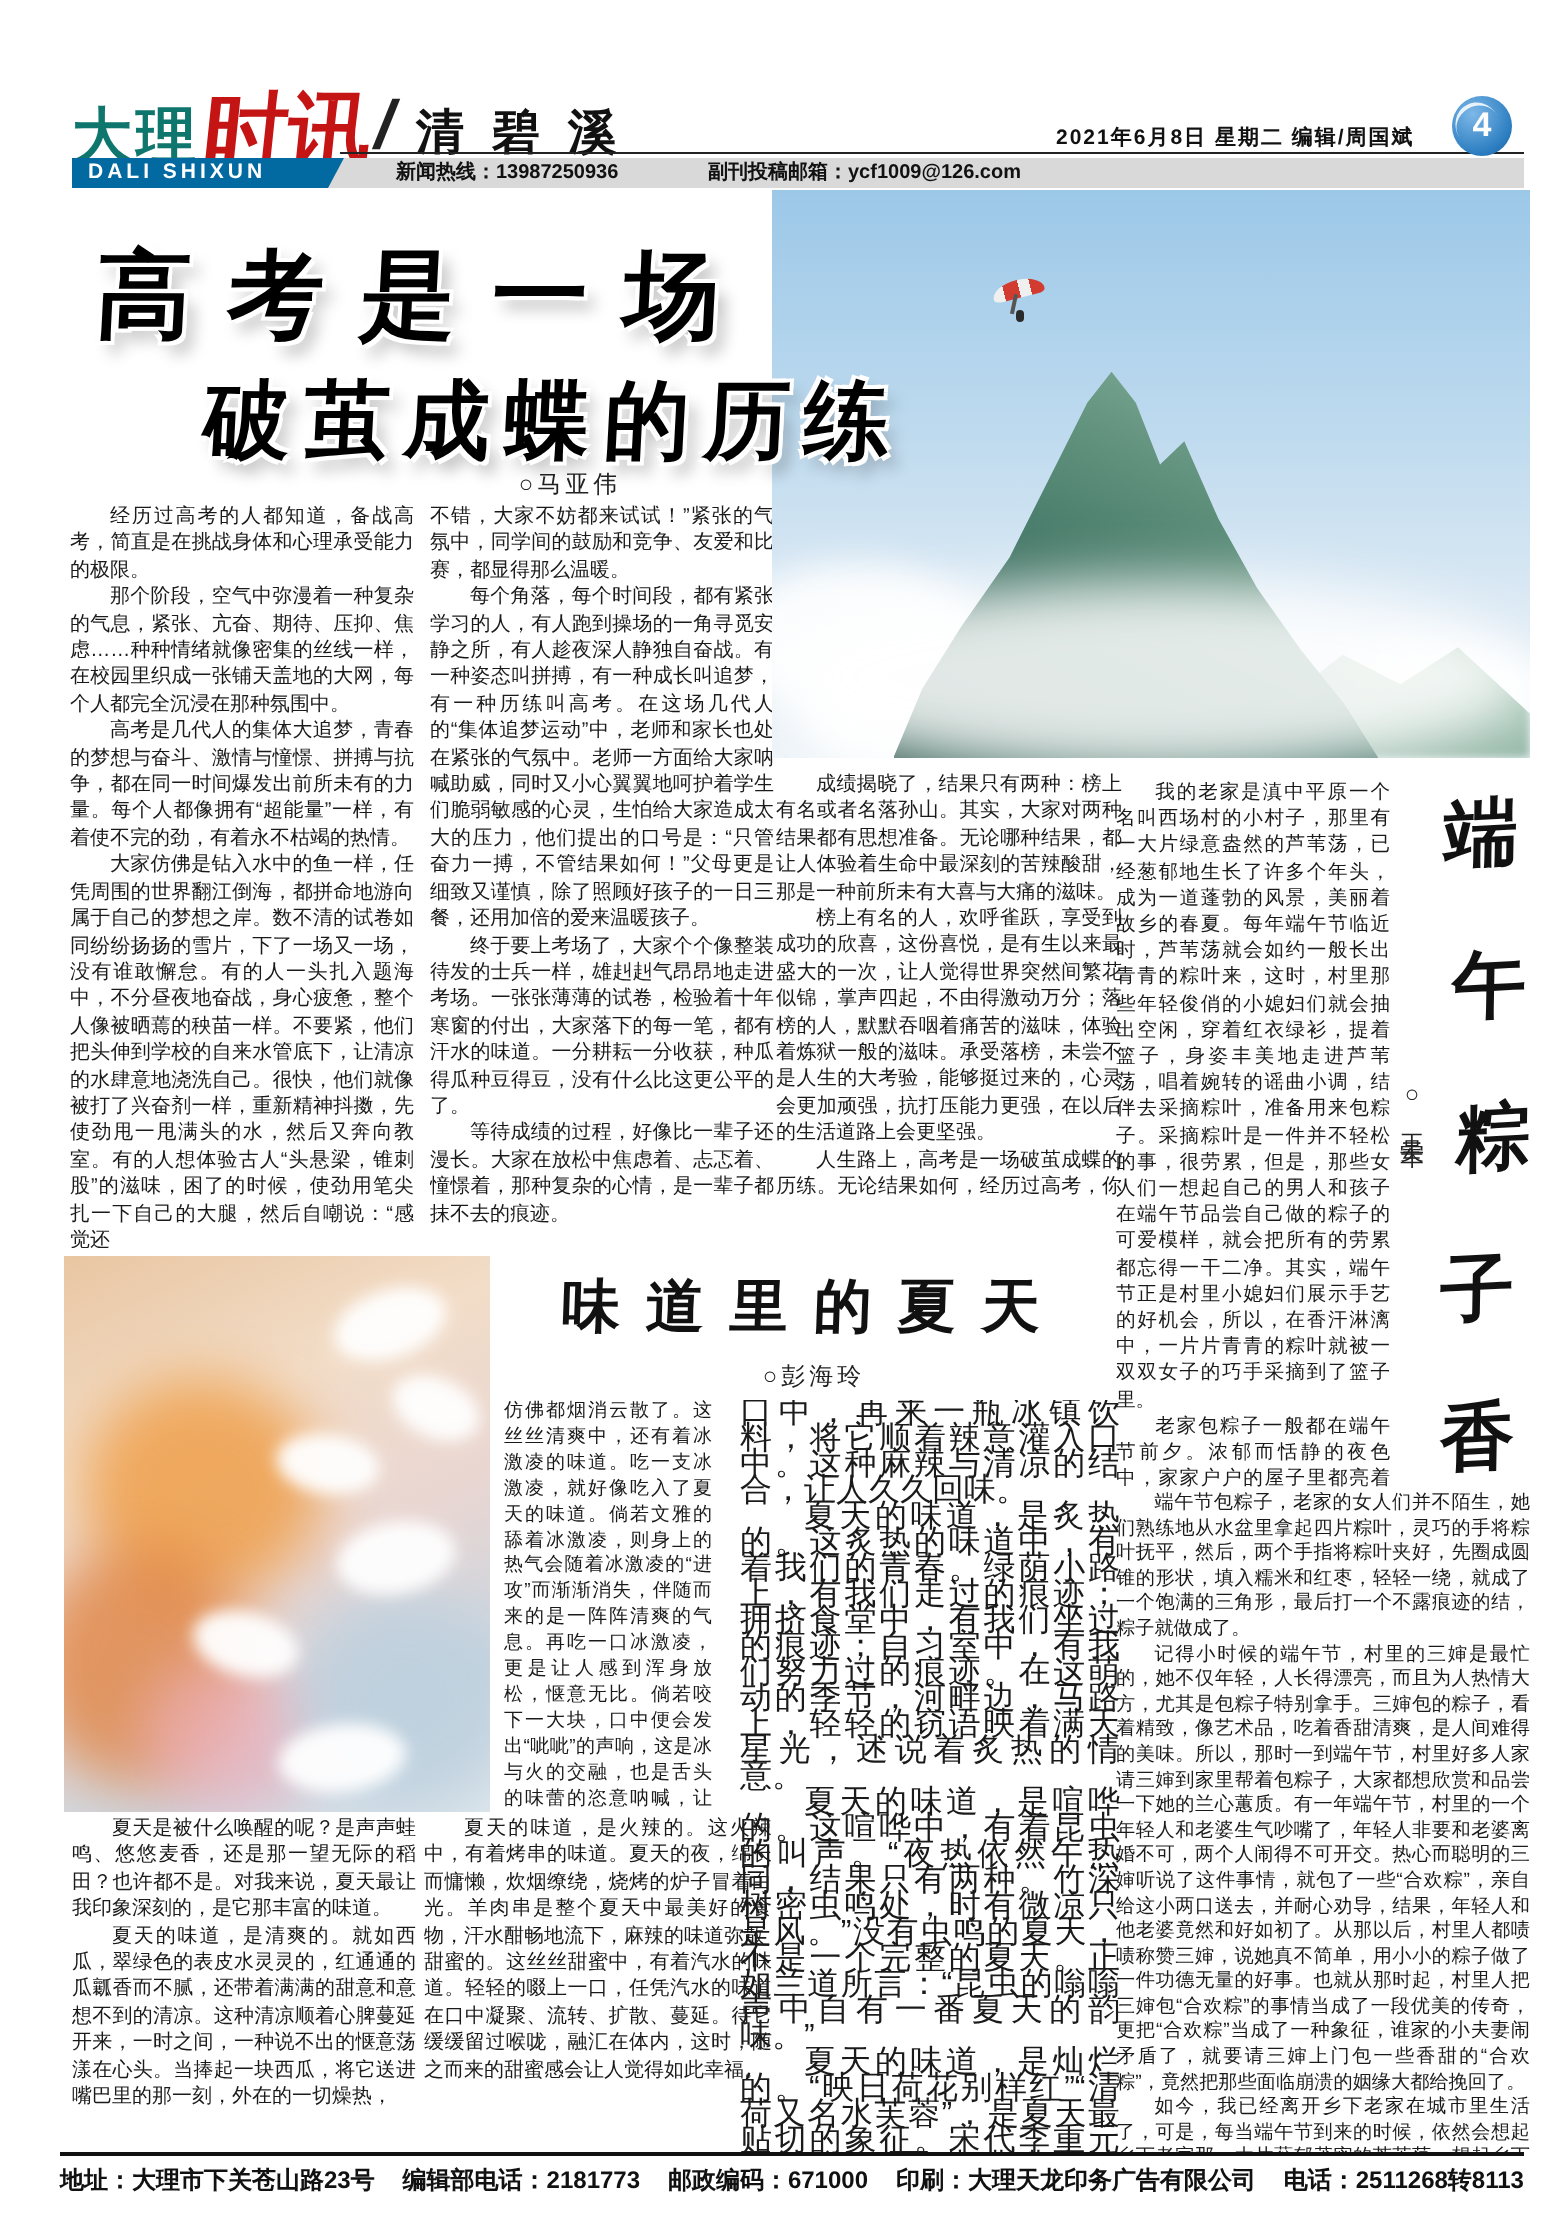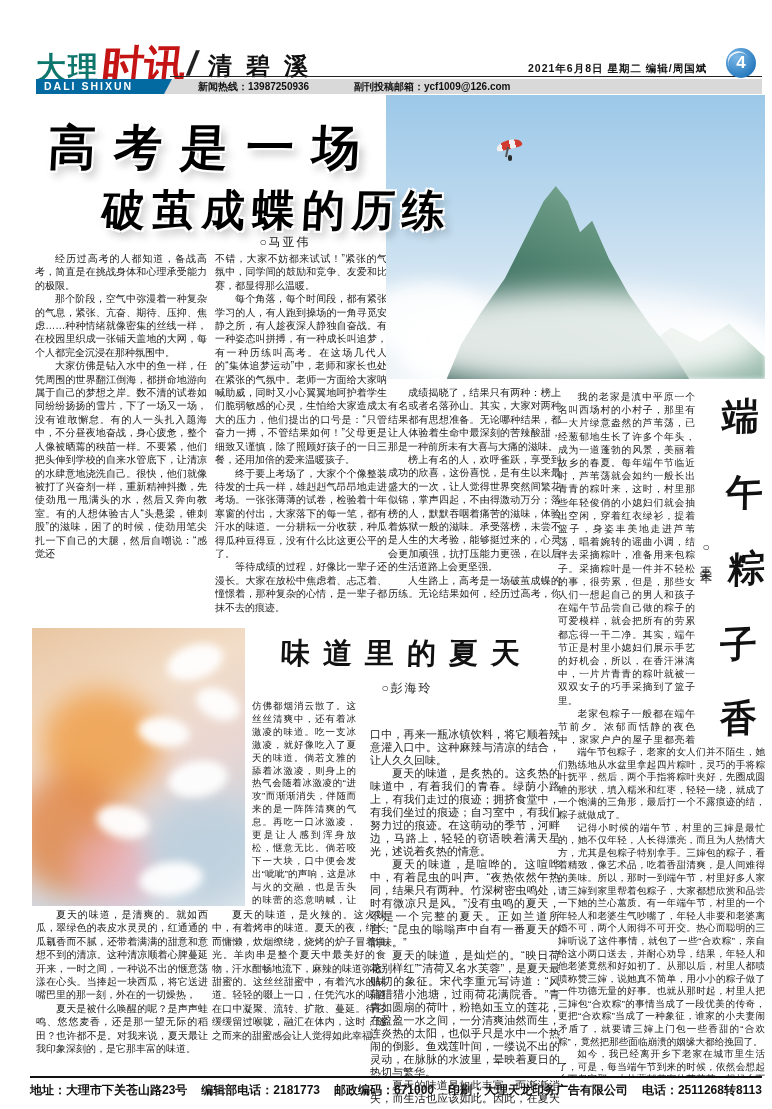--- a/index.html
+++ b/index.html
@@ -86,20 +86,21 @@
   <div class="abs date-line">2021年6月8日 星期二  编辑/周国斌</div>
   <div class="abs page-badge">4</div>
 
   <div class="abs caltitle t1a">高考是一场</div>
   <div class="abs caltitle t1b">破茧成蝶的历练</div>
   <div class="abs byline" style="left:200px;top:234px;width:170px;">○马亚伟</div>
 
   <div class="abs colbox" style="left:35px;top:252px;width:172px;height:372px;">
       <p class="para">经历过高考的人都知道，备战高考，简直是在挑战身体和心理承受能力的极限。</p>
       <p class="para">那个阶段，空气中弥漫着一种复杂的气息，紧张、亢奋、期待、压抑、焦虑……种种情绪就像密集的丝线一样，在校园里织成一张铺天盖地的大网，每个人都完全沉浸在那种氛围中。</p>
+      <p class="para">高考是几代人的集体大追梦，青春的梦想与奋斗、激情与憧憬、拼搏与抗争，都在同一时间爆发出前所未有的力量。每个人都像拥有“超能量”一样，有着使不完的劲，有着永不枯竭的热情。</p>
       <p class="para">大家仿佛是钻入水中的鱼一样，任凭周围的世界翻江倒海，都拼命地游向属于自己的梦想之岸。数不清的试卷如同纷纷扬扬的雪片，下了一场又一场，没有谁敢懈怠。有的人一头扎入题海中，不分昼夜地奋战，身心疲惫，整个人像被晒蔫的秧苗一样。不要紧，他们把头伸到学校的自来水管底下，让清凉的水肆意地浇洗自己。很快，他们就像被打了兴奋剂一样，重新精神抖擞，先使劲甩一甩满头的水，然后又奔向教室。有的人想体验古人“头悬梁，锥刺股”的滋味，困了的时候，使劲用笔尖扎一下自己的大腿，然后自嘲说：“感觉还</p>
     </div>
   <div class="abs colbox" style="left:215px;top:252px;width:172px;height:372px;">
       <p class="para cont">不错，大家不妨都来试试！”紧张的气氛中，同学间的鼓励和竞争、友爱和比赛，都显得那么温暖。</p>
       <p class="para">每个角落，每个时间段，都有紧张学习的人，有人跑到操场的一角寻觅安静之所，有人趁夜深人静独自奋战。有一种姿态叫拼搏，有一种成长叫追梦，有一种历练叫高考。在这场几代人的“集体追梦运动”中，老师和家长也处在紧张的气氛中。老师一方面给大家呐喊助威，同时又小心翼翼地呵护着学生们脆弱敏感的心灵，生怕给大家造成太大的压力，他们提出的口号是：“只管奋力一搏，不管结果如何！”父母更是细致又谨慎，除了照顾好孩子的一日三餐，还用加倍的爱来温暖孩子。</p>
       <p class="para">终于要上考场了，大家个个像整装待发的士兵一样，雄赳赳气昂昂地走进考场。一张张薄薄的试卷，检验着十年寒窗的付出，大家落下的每一笔，都有汗水的味道。一分耕耘一分收获，种瓜得瓜种豆得豆，没有什么比这更公平的了。</p>
       <p class="para">等待成绩的过程，好像比一辈子还漫长。大家在放松中焦虑着、忐忑着、憧憬着，那种复杂的心情，是一辈子都抹不去的痕迹。</p>
     </div>
   <div class="abs colbox" style="left:388px;top:386px;width:173px;height:212px;">
       <p class="para">成绩揭晓了，结果只有两种：榜上有名或者名落孙山。其实，大家对两种结果都有思想准备。无论哪种结果，都让人体验着生命中最深刻的苦辣酸甜，那是一种前所未有大喜与大痛的滋味。</p>
@@ -134,28 +135,28 @@
     <div class="petal" style="left:50%;top:84%;width:64px;height:34px;transform:rotate(-6deg);"></div>
   </div>
 
   <div class="abs t2">味道里的夏天</div>
   <div class="abs byline" style="left:252px;top:680px;width:310px;">○彭海玲</div>
 
   <div class="abs colbox" style="left:252px;top:700px;width:104px;height:206px;font-size:9.5px;line-height:12.9px;">
       <p class="para cont">仿佛都烟消云散了。这丝丝清爽中，还有着冰激凌的味道。吃一支冰激凌，就好像吃入了夏天的味道。倘若文雅的舔着冰激凌，则身上的热气会随着冰激凌的“进攻”而渐渐消失，伴随而来的是一阵阵清爽的气息。再吃一口冰激凌，更是让人感到浑身放松，惬意无比。倘若咬下一大块，口中便会发出“呲呲”的声响，这是冰与火的交融，也是舌头的味蕾的恣意呐喊，让人一下子就清凉无比了。</p>
     </div>
   <div class="abs colbox" style="left:36px;top:908px;width:172px;height:168px;">
+      <p class="para">夏天是被什么唤醒的呢？是声声蛙鸣、悠悠麦香，还是那一望无际的稻田？也许都不是。对我来说，夏天最让我印象深刻的，是它那丰富的味道。</p>
       <p class="para">夏天的味道，是清爽的。就如西瓜，翠绿色的表皮水灵灵的，红通通的瓜瓤香而不腻，还带着满满的甜意和意想不到的清凉。这种清凉顺着心脾蔓延开来，一时之间，一种说不出的惬意荡漾在心头。当捧起一块西瓜，将它送进嘴巴里的那一刻，外在的一切燥热，</p>
-      <p class="para">夏天是被什么唤醒的呢？是声声蛙鸣、悠悠麦香，还是那一望无际的稻田？也许都不是。对我来说，夏天最让我印象深刻的，是它那丰富的味道。</p>
     </div>
   <div class="abs colbox" style="left:212px;top:908px;width:174px;height:168px;">
       <p class="para">夏天的味道，是火辣的。这火辣中，有着烤串的味道。夏天的夜，绵长而慵懒，炊烟缭绕，烧烤的炉子冒着白光。羊肉串是整个夏天中最美好的食物，汗水酣畅地流下，麻辣的味道弥散</p>
       <p class="para cont">甜蜜的。这丝丝甜蜜中，有着汽水的味道。轻轻的啜上一口，任凭汽水的味道在口中凝聚、流转、扩散、蔓延。待它缓缓留过喉咙，融汇在体内，这时，随之而来的甜蜜感会让人觉得如此幸福。</p>
     </div>
-  <div class="abs colbox" style="left:370px;top:728px;width:190px;height:376px;font-size:11px;line-height:13px;">
+  <div class="abs colbox" style="left:370px;top:700px;width:190px;height:376px;font-size:16px;line-height:13px;">
       <p class="para cont">口中，再来一瓶冰镇饮料，将它顺着辣意灌入口中。这种麻辣与清凉的结合，让人久久回味。</p>
       <p class="para">夏天的味道，是炙热的。这炙热的味道中，有着我们的青春。绿荫小路上，有我们走过的痕迹；拥挤食堂中，有我们坐过的痕迹；自习室中，有我们努力过的痕迹。在这萌动的季节，河畔边，马路上，轻轻的窃语映着满天星光，述说着炙热的情意。</p>
       <p class="para">夏天的味道，是喧哗的。这喧哗中，有着昆虫的叫声。“夜热依然午热同，结果只有两种。竹深树密虫鸣处，时有微凉只是风。”没有虫鸣的夏天，不是一个完整的夏天。正如兰道所言：“昆虫的嗡嗡声中自有一番夏天的韵味。”</p>
       <p class="para">夏天的味道，是灿烂的。“映日荷花别样红”“清荷又名水芙蓉”，是夏天最贴切的象征。宋代李重元写诗道：“风蒲猎猎小池塘，过雨荷花满院香。”青青如圆扇的荷叶，粉艳如玉立的莲花，在盈盈一水之间，一分清爽油然而生，连炎热的太阳，也似乎只是水中一个热闹的倒影。鱼戏莲叶间，一缕说不出的灵动，在脉脉的水波里，晕映着夏日的热切与繁华。</p>
       <p class="para">夏天的味道是如此丰富，而渐渐消失，而生活也应该如此。因此，在夏天里，我们只需要以一种从容的心态，善待我们的光阴和生活。</p>
     </div>
 
   <div class="abs zchar" style="left:722px;top:392px;">端</div>
   <div class="abs zchar" style="left:726px;top:468px;">午</div>
   <div class="abs zchar" style="left:728px;top:544px;">粽</div>

